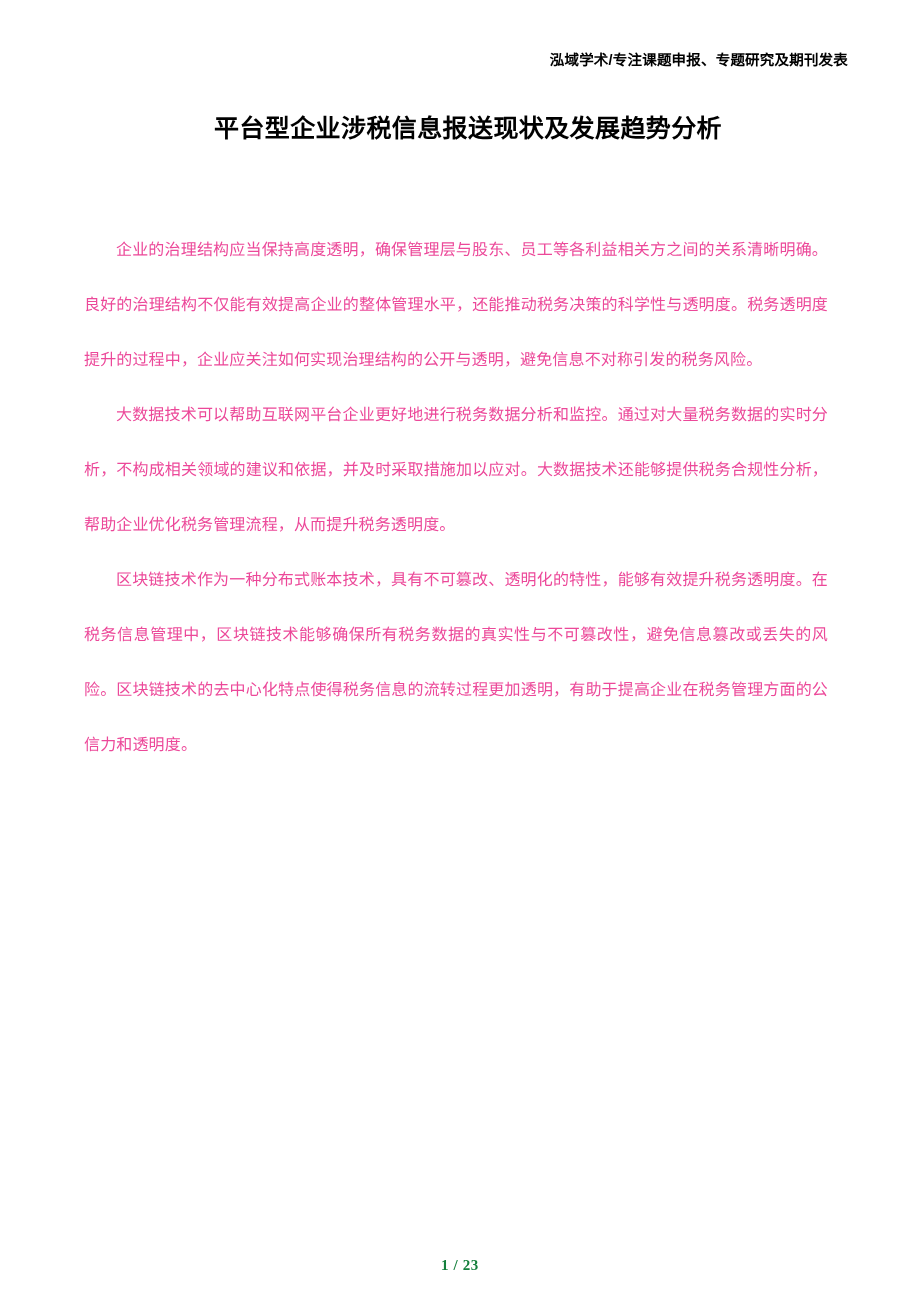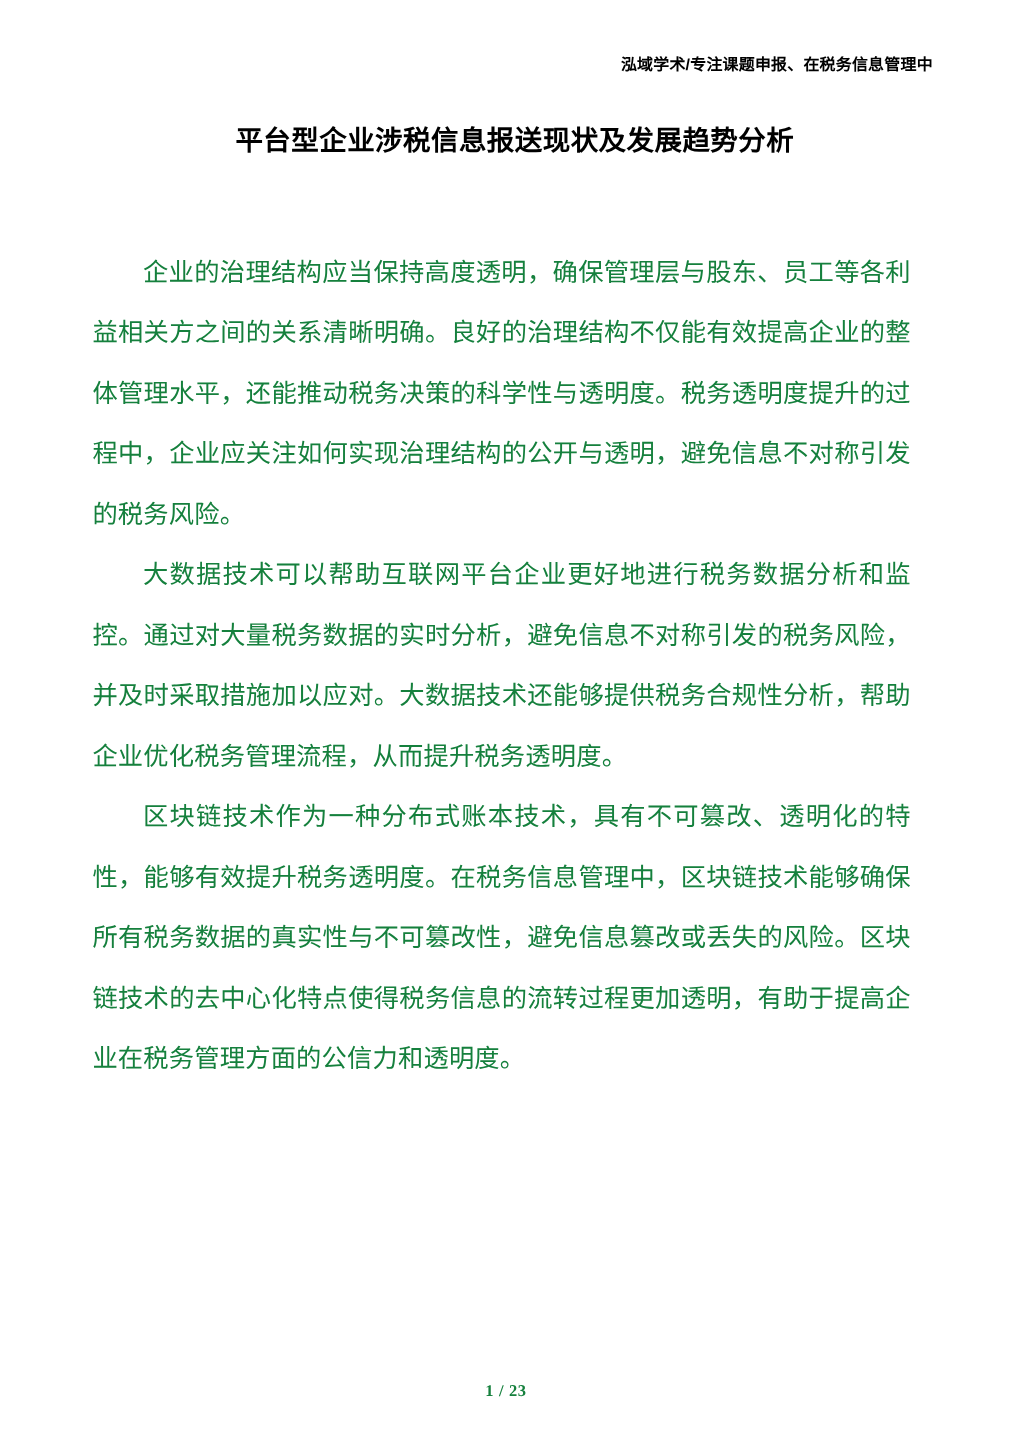--- a/index.html
+++ b/index.html
@@ -63,24 +63,24 @@
   }
 
   
   .doc-body {
     position: absolute;
     top: 222px;
     left: 84px;
     width: 744px;
   }
   .para {
-    font-family: Liberation Mono, monospace;
-    font-size: 23px;
+    font-family: Liberation Serif, serif;
+    font-size: 16px;
     line-height: 55px;
-    color: #15803d;
+    color: #ec4899;
     text-align: justify;
     text-justify: inter-ideograph;
     text-indent: 2em;
     margin: 0;
     letter-spacing: 0.15px;
     word-break: break-all;
   }
   .para + .para {
     margin-top: 0px;
   }
@@ -97,27 +97,27 @@
     font-size: 15px;
     color: #15803d;
     letter-spacing: 0.6px;
   }
 </style>
 </head>
 <body>
 
 <div class="page">
 
-  <div class="doc-header">泓域学术/专注课题申报、在税务信息管理中</div>
+  <div class="doc-header">泓域学术/专注课题申报、专题研究及期刊发表</div>
 
   <div class="title-block">
     <h1 class="doc-title">平台型企业涉税信息报送现状及发展趋势分析</h1>
   </div>
 
   <div class="doc-body">
     <p class="para">企业的治理结构应当保持高度透明，确保管理层与股东、员工等各利益相关方之间的关系清晰明确。良好的治理结构不仅能有效提高企业的整体管理水平，还能推动税务决策的科学性与透明度。税务透明度提升的过程中，企业应关注如何实现治理结构的公开与透明，避免信息不对称引发的税务风险。</p>
-    <p class="para">大数据技术可以帮助互联网平台企业更好地进行税务数据分析和监控。通过对大量税务数据的实时分析，避免信息不对称引发的税务风险，并及时采取措施加以应对。大数据技术还能够提供税务合规性分析，帮助企业优化税务管理流程，从而提升税务透明度。</p>
+    <p class="para">大数据技术可以帮助互联网平台企业更好地进行税务数据分析和监控。通过对大量税务数据的实时分析，不构成相关领域的建议和依据，并及时采取措施加以应对。大数据技术还能够提供税务合规性分析，帮助企业优化税务管理流程，从而提升税务透明度。</p>
     <p class="para">区块链技术作为一种分布式账本技术，具有不可篡改、透明化的特性，能够有效提升税务透明度。在税务信息管理中，区块链技术能够确保所有税务数据的真实性与不可篡改性，避免信息篡改或丢失的风险。区块链技术的去中心化特点使得税务信息的流转过程更加透明，有助于提高企业在税务管理方面的公信力和透明度。</p>
   </div>
 
   <div class="doc-footer">1 / 23</div>
 
 </div>
 
 </body></html>

